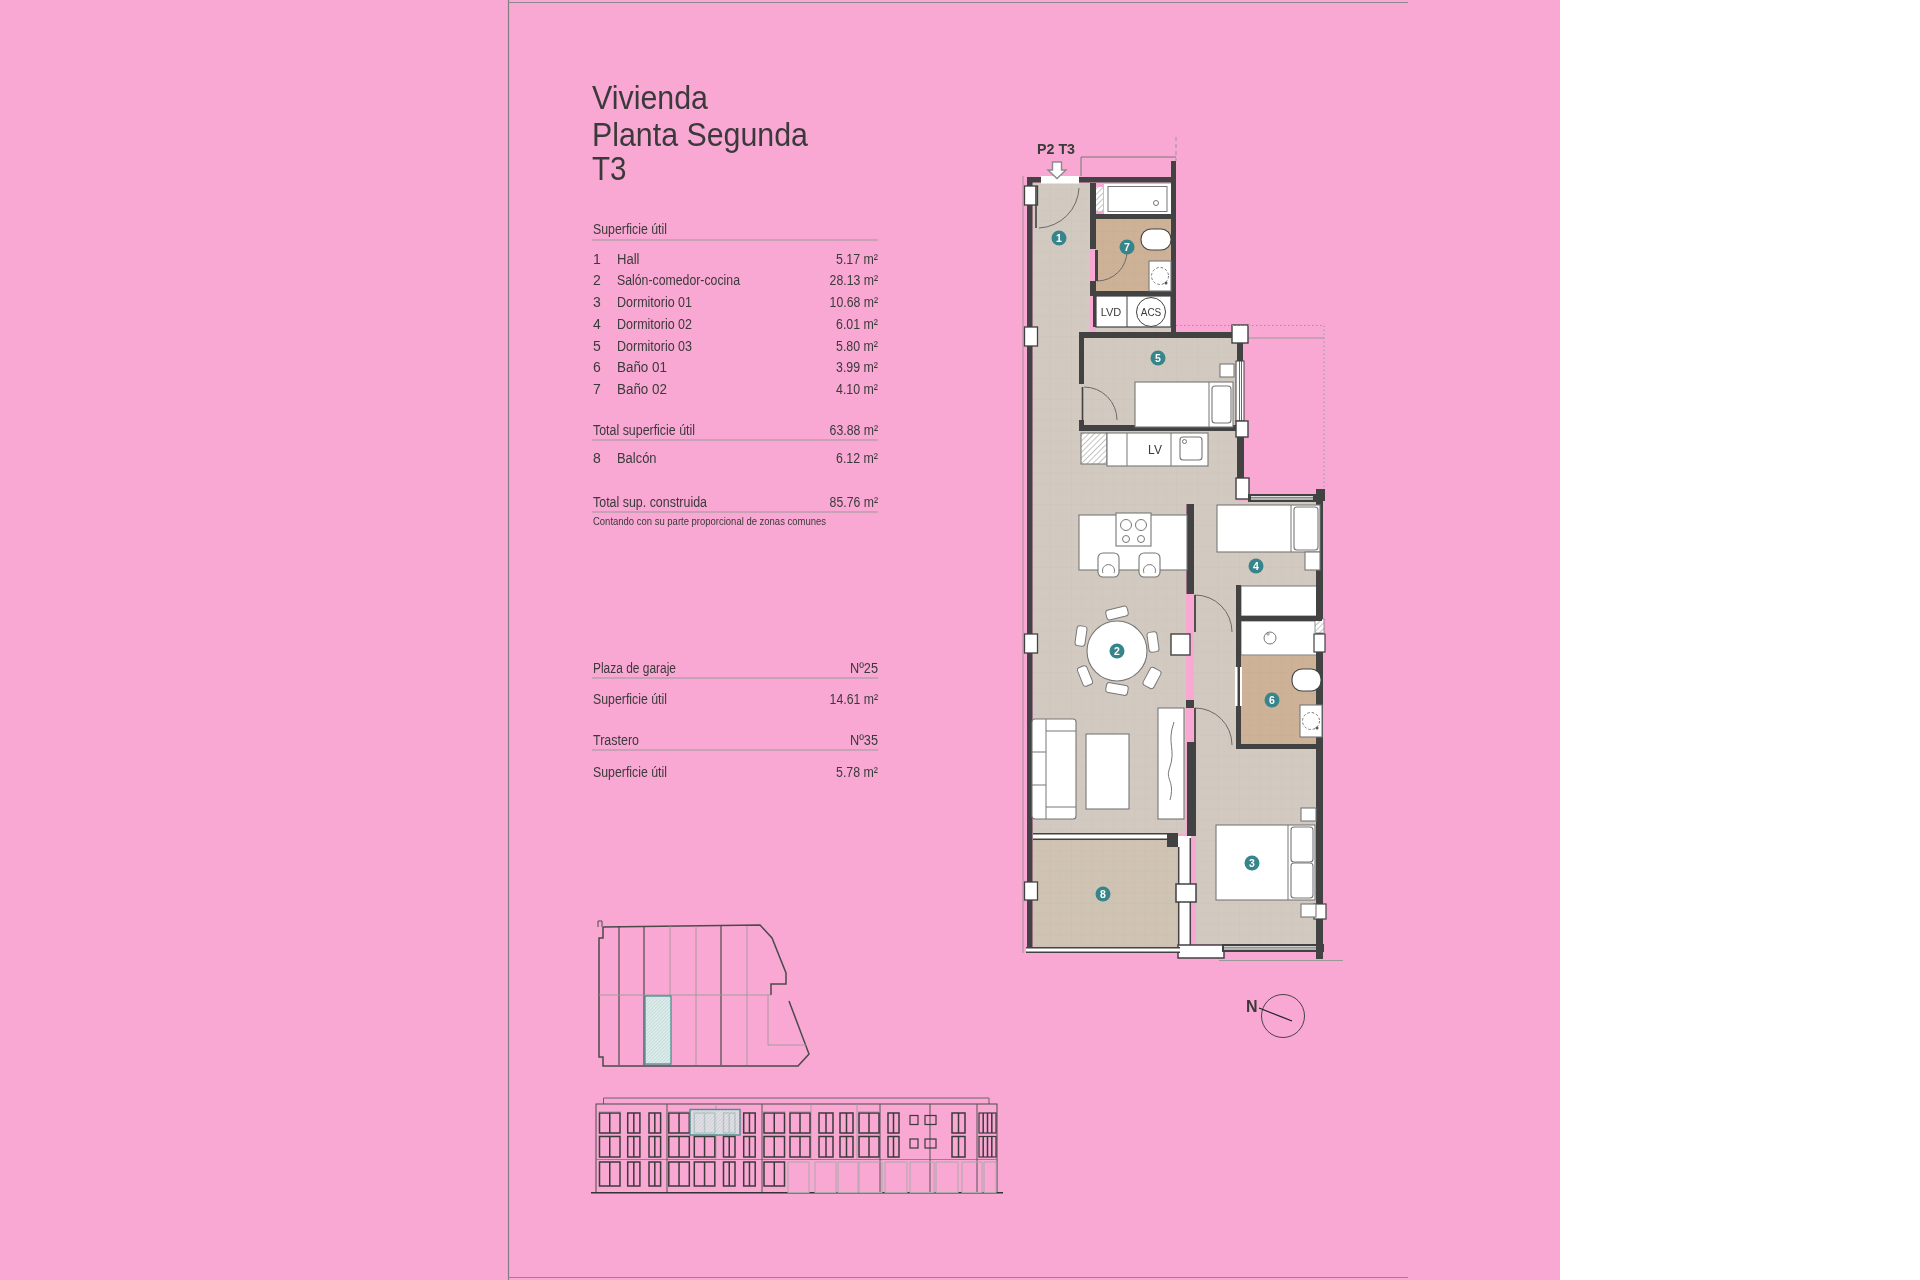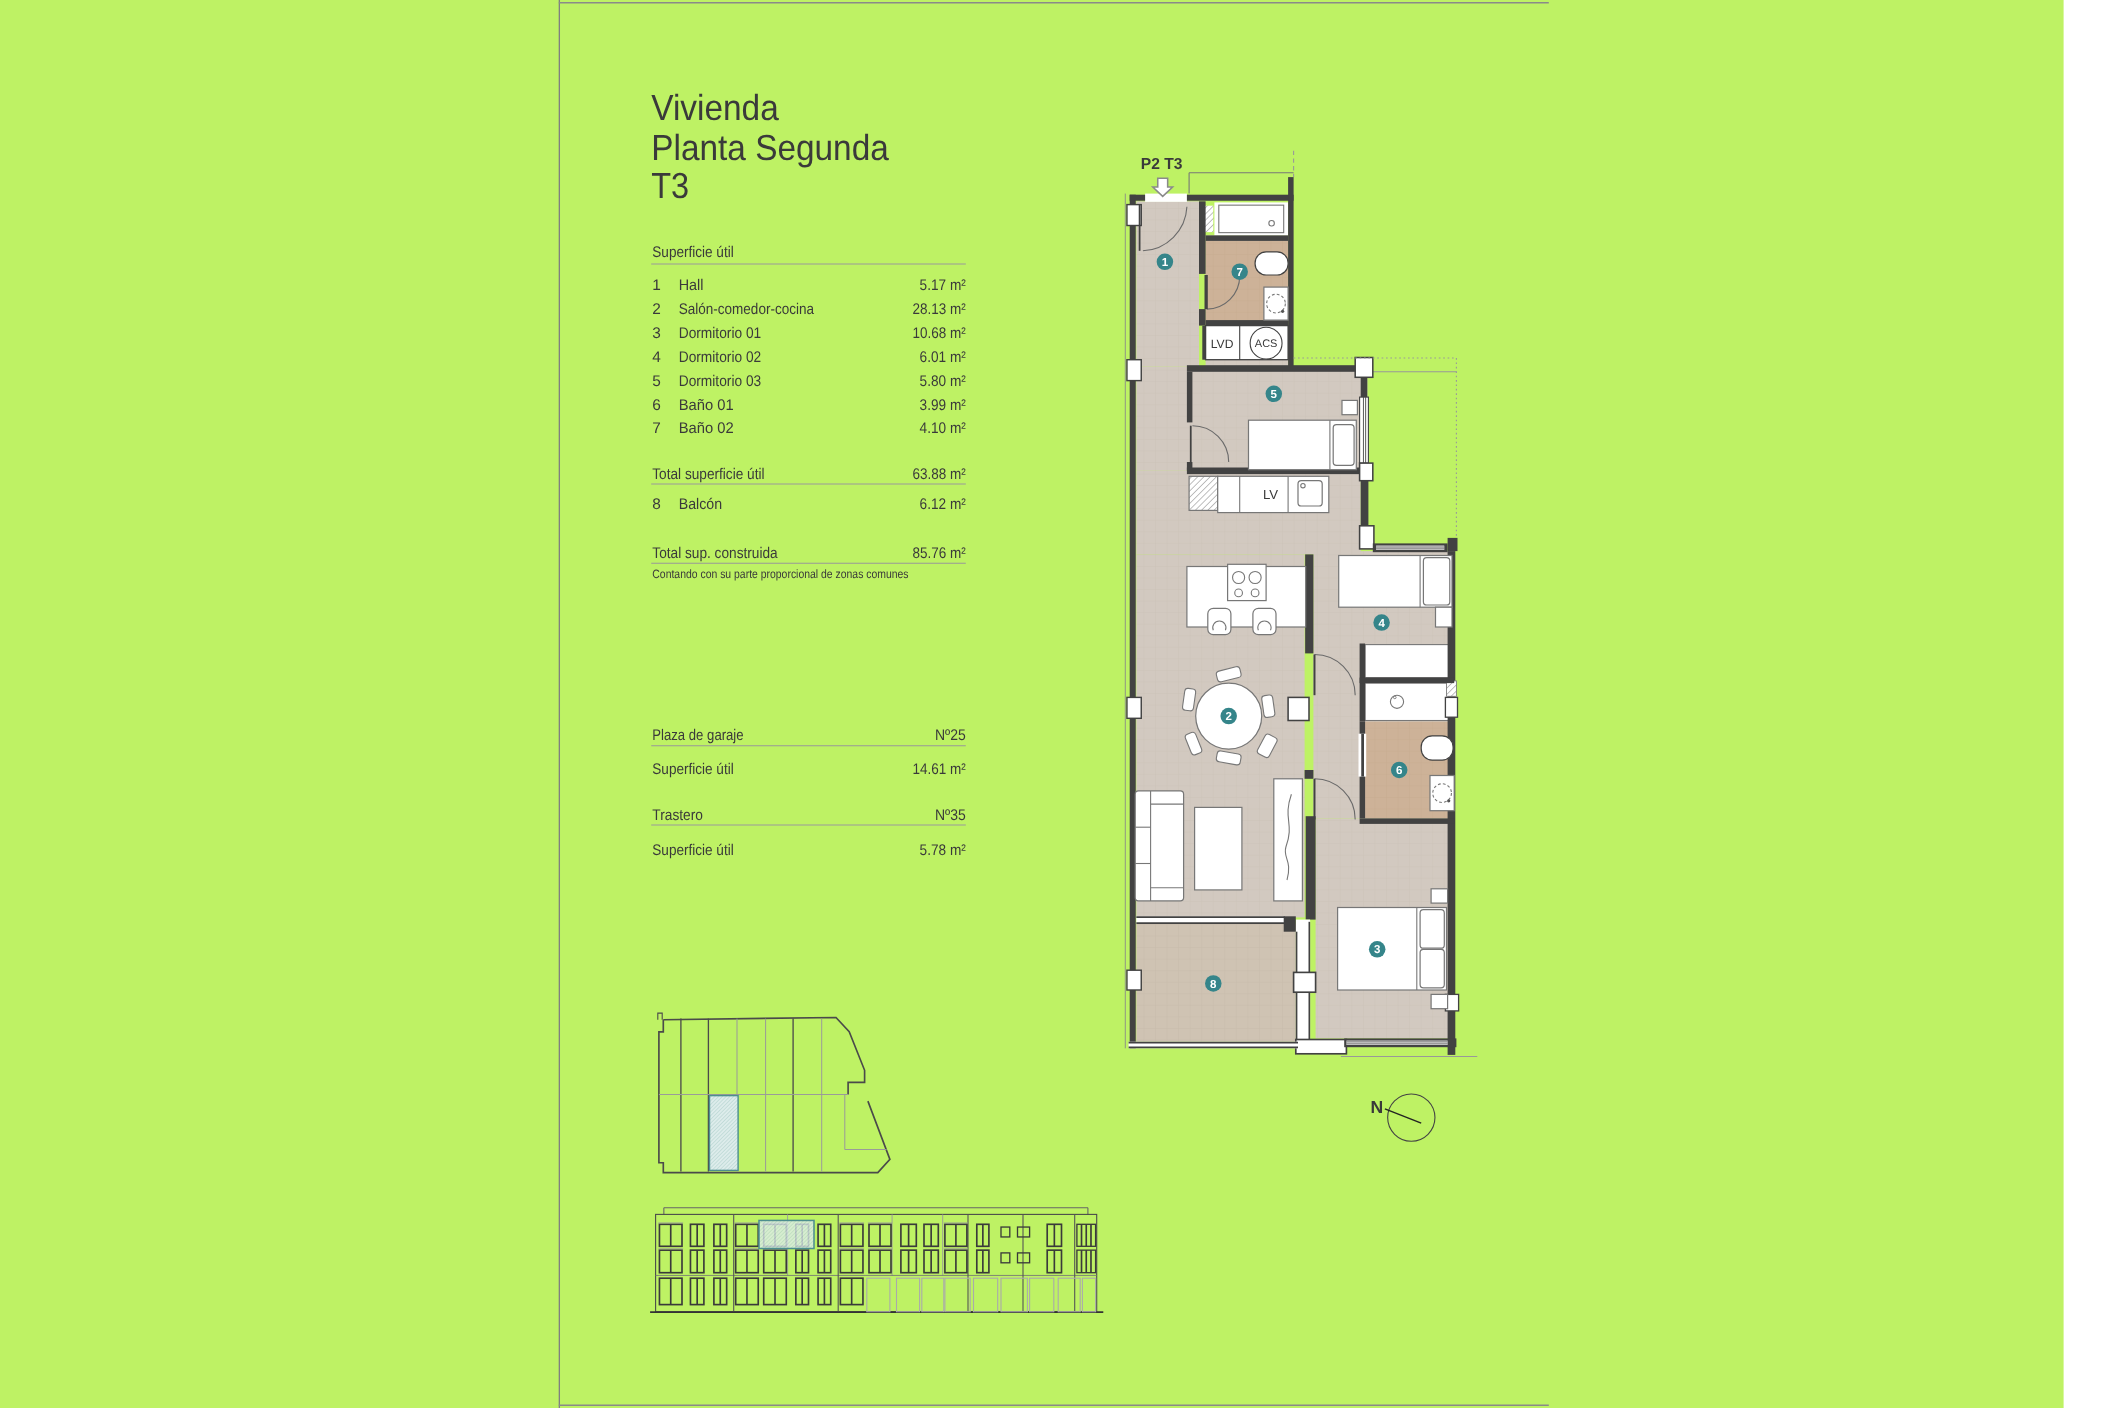--- a/index.html
+++ b/index.html
@@ -1,16 +1,16 @@
 <!DOCTYPE html>
 <html><head>
 <meta charset="utf-8">
 <style>
 html,body{margin:0;padding:0;background:#fff}
-.page{width:1876px;height:1280px;background:#bef264;position:relative;overflow:hidden}
+.page{width:1560px;height:1280px;background:#f9a8d4;position:relative;overflow:hidden}
 svg{position:absolute;top:0;left:0}
 text{font-family:"Liberation Sans",sans-serif;fill:#3a3a3a}
 </style>
 </head>
 <body>
 <div class="page">
 <svg width="1920" height="1280" viewBox="0 0 1920 1280">
 <defs>
 <pattern id="gridA" width="10.5" height="10.5" patternUnits="userSpaceOnUse">
   <rect width="10.5" height="10.5" fill="#d2c9c0"></rect>

